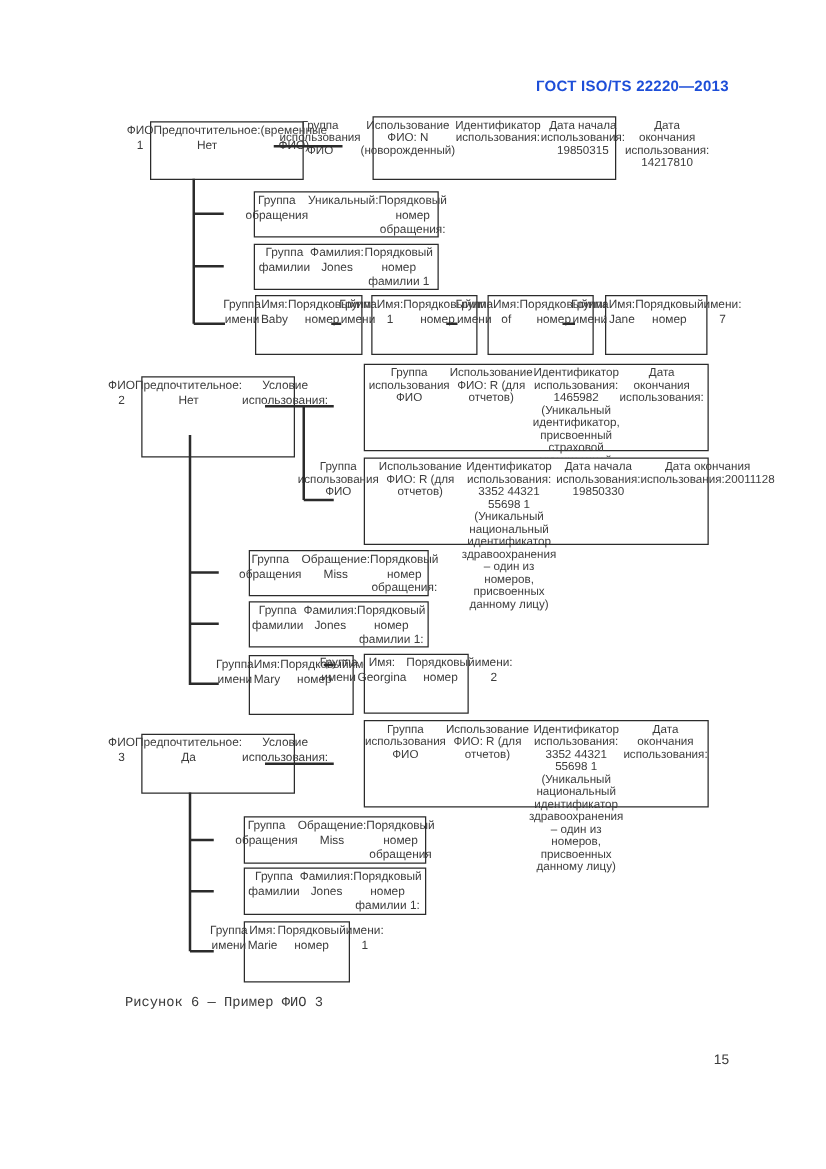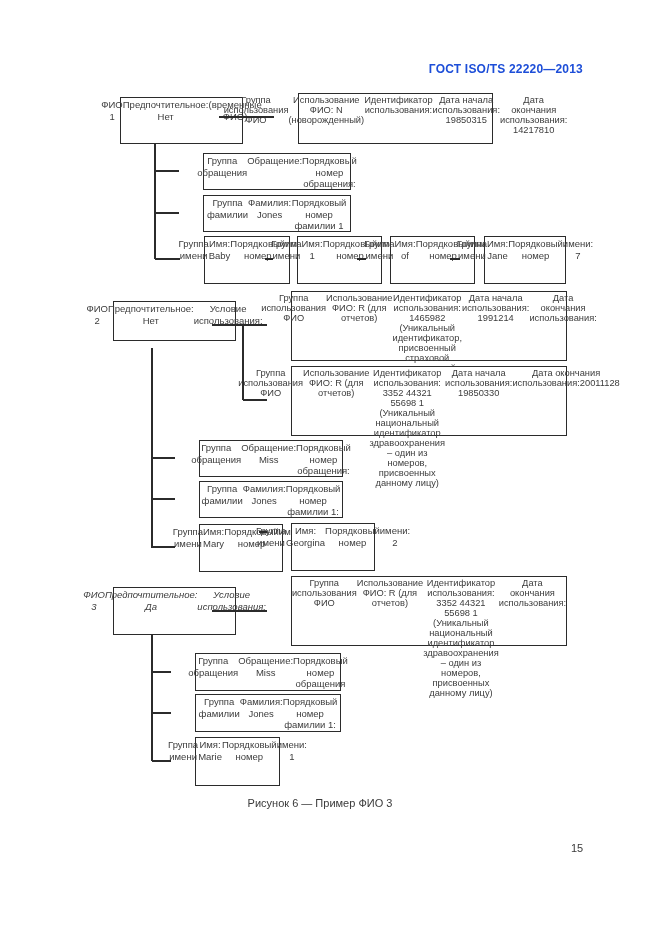--- a/index.html
+++ b/index.html
@@ -19,21 +19,21 @@
     text-align:center;font-size:9.5px;line-height:11.5px;color:#3c3c3c;
     padding:1px 3px;
     margin-left:24px;
   }
   .box.dense{line-height:10px;font-size:9.3px;padding:1px 4px;}
   .line{position:absolute;background:#2b2b2b;}
   .line.h{height:2px;}
   .line.v{width:2px;}
   .figure-caption{
     position:absolute;top:797px;left:100px;width:440px;
-    text-align:center;font-size:11px;color:#3a3a3a;
+    text-align:left;font-size:11px;color:#3a3a3a;font-family:Liberation Mono, monospace;
   }
   .page-number{
     position:absolute;top:842px;left:571px;
     font-size:11px;color:#3a3a3a;
   }
 </style>
 </head>
 <body>
 
 <div class="page-header">ГОСТ ISO/TS 22220—2013</div>
@@ -45,21 +45,21 @@
   </div>
 <div class="box dense" style="left:274px;top:93px;width:195px;height:51px;">
     <div>Группа использования ФИО</div>
     <div>Использование ФИО: N (новорожденный)</div>
     <div>Идентификатор использования:</div>
     <div>Дата начала использования: 19850315</div>
     <div>Дата окончания использования: 14217810</div>
   </div>
 <div class="box" style="left:179px;top:153px;width:148px;height:37px;">
     <div>Группа обращения</div>
-    <div>Обращение:</div>
+    <div>Уникальный:</div>
     <div>Порядковый номер обращения:</div>
   </div>
 <div class="box" style="left:179px;top:195px;width:148px;height:37px;">
     <div>Группа фамилии</div>
     <div>Фамилия: Jones</div>
     <div>Порядковый номер фамилии 1</div>
   </div>
 <div class="box" style="left:180px;top:236px;width:86px;height:48px;">
     <div>Группа имени</div>
     <div>Имя: Baby</div>
@@ -87,30 +87,29 @@
 
 <div class="line h" style="left:219px;top:116px;width:55px;"></div>
 <div class="line v" style="left:154px;top:143px;height:116px;"></div>
 <div class="line h" style="left:155px;top:170px;width:24px;"></div>
 <div class="line h" style="left:155px;top:212px;width:24px;"></div>
 <div class="line h" style="left:155px;top:258px;width:25px;"></div>
 <div class="line h" style="left:265px;top:258px;width:8px;"></div>
 <div class="line h" style="left:357px;top:258px;width:9px;"></div>
 <div class="line h" style="left:450px;top:258px;width:10px;"></div>
 
-<div class="box" style="left:89px;top:301px;width:123px;height:40px;">
+<div class="box" style="left:89px;top:301px;width:123px;height:65px;">
     <div>ФИО 2</div>
     <div>Предпочтительное: Нет</div>
     <div>Условие использования:</div>
   </div>
 <div class="box dense" style="left:267px;top:291px;width:276px;height:70px;">
     <div>Группа использования ФИО</div>
     <div>Использование ФИО: R (для отчетов)</div>
     <div>Идентификатор использования: 1465982 (Уникальный идентификатор, присвоенный страховой организацией, – один из номеров, присвоенных данному лицу)</div>
-    <div>Дата начала использования: 1991214</div>
     <div>Дата окончания использования:</div>
   </div>
 <div class="box dense" style="left:267px;top:366px;width:276px;height:70px;">
     <div>Группа использования ФИО</div>
     <div>Использование ФИО: R (для отчетов)</div>
     <div>Идентификатор использования: 3352 44321 55698 1 (Уникальный национальный идентификатор здравоохранения – один из номеров, присвоенных данному лицу)</div>
     <div>Дата начала использования: 19850330</div>
     <div>Дата окончания использования:20011128</div>
   </div>
 <div class="box" style="left:175px;top:440px;width:144px;height:37px;">
@@ -138,21 +137,21 @@
 
 <div class="line h" style="left:212px;top:324px;width:55px;"></div>
 <div class="line v" style="left:242px;top:324px;height:76px;"></div>
 <div class="line h" style="left:243px;top:399px;width:24px;"></div>
 <div class="line v" style="left:151px;top:348px;height:200px;"></div>
 <div class="line h" style="left:152px;top:457px;width:23px;"></div>
 <div class="line h" style="left:152px;top:498px;width:23px;"></div>
 <div class="line h" style="left:152px;top:546px;width:23px;"></div>
 <div class="line h" style="left:259px;top:531px;width:8px;"></div>
 
-<div class="box" style="left:89px;top:587px;width:123px;height:48px;font-style:italic;">
+<div class="box" style="left:89px;top:587px;width:123px;height:48px;">
     <div>ФИО 3</div>
     <div>Предпочтительное: Да</div>
     <div>Условие использования:</div>
   </div>
 <div class="box dense" style="left:267px;top:576px;width:276px;height:70px;">
     <div>Группа использования ФИО</div>
     <div>Использование ФИО: R (для отчетов)</div>
     <div>Идентификатор использования: 3352 44321 55698 1 (Уникальный национальный идентификатор здравоохранения – один из номеров, присвоенных данному лицу)</div>
     <div>Дата окончания использования:</div>
   </div>

